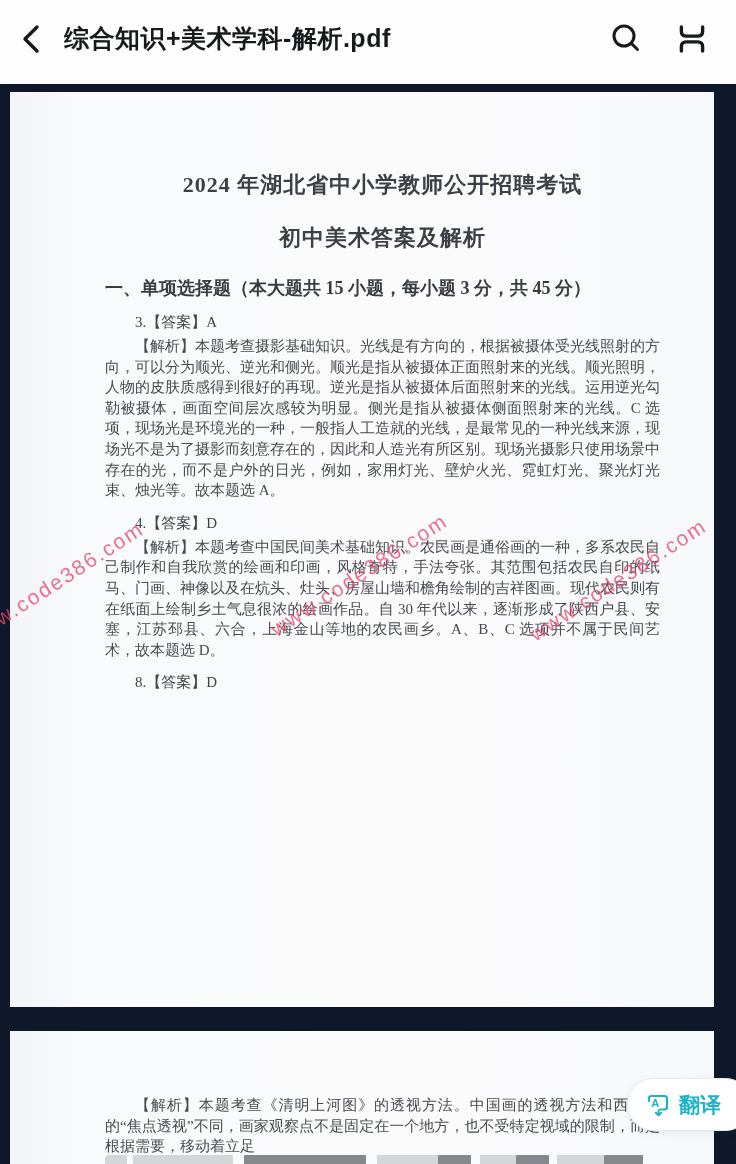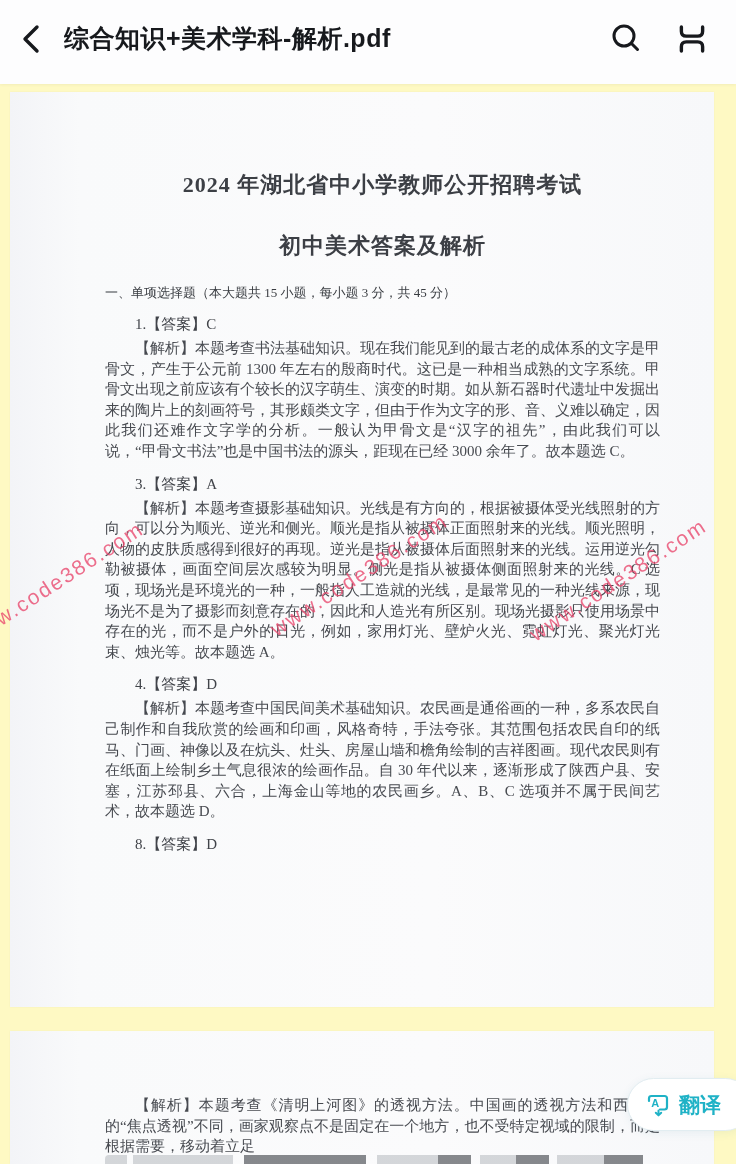--- a/index.html
+++ b/index.html
@@ -24,40 +24,40 @@
     white-space: nowrap; overflow: hidden; text-overflow: ellipsis;
     letter-spacing: 0.5px;
   }
   .appbar-actions { display: flex; align-items: center; gap: 30px; }
   .icon-btn { width: 36px; height: 36px; display: flex; align-items: center; justify-content: center; cursor: pointer; }
 
   
   .doc-scroll {
     position: relative;
     height: 1080px; overflow: hidden;
-    background: #fef9c3;
+    background: #0f172a;
   }
   .page {
     position: relative;
     margin: 0 22px 0 10px;
     background: linear-gradient(90deg, #f3f4f7 0%, #f9fafb 10%, #fbfbfc 60%, #f7f8fa 100%);
     box-shadow: 0 0 2px rgba(0,0,0,0.04);
     font-family: "Liberation Serif", "DejaVu Serif", serif;
     color: #45484e;
     overflow: hidden;
   }
   .page-1 { margin-top: 8px; height: 915px; padding: 78px 54px 0 95px; }
   .page-2 { margin-top: 24px; height: 133px; padding: 64px 54px 0 95px; }
 
   .doc-title, .doc-subtitle {
     text-align: center; font-size: 22px; color: #3c3f45; letter-spacing: 1px;
   }
-  .doc-subtitle { margin-top: 31px; }
+  .doc-subtitle { margin-top: 23px; }
   .section-heading {
-    margin-top: 23px; font-size: 13px; font-weight: normal; color: #393c41;
+    margin-top: 23px; font-size: 18px; font-weight: bold; color: #393c41;
   }
   .ans-line {
     margin: 13px 0 4px; text-indent: 2em; font-size: 15px; color: #404349;
   }
   .exp-para {
     font-size: 15px; line-height: 20.6px; text-align: justify; text-indent: 2em;
     color: #474a50;
   }
 
   
@@ -133,24 +133,20 @@
 </header>
 
 <main class="doc-scroll">
 
   <section class="page page-1">
     <h1 class="doc-title">2024 年湖北省中小学教师公开招聘考试</h1>
     <h2 class="doc-subtitle">初中美术答案及解析</h2>
     <h3 class="section-heading">一、单项选择题（本大题共 15 小题，每小题 3 分，共 45 分）</h3>
 
     <div>
-      <p class="ans-line">1.【答案】C</p>
-      <p class="exp-para">【解析】本题考查书法基础知识。现在我们能见到的最古老的成体系的文字是甲骨文，产生于公元前 1300 年左右的殷商时代。这已是一种相当成熟的文字系统。甲骨文出现之前应该有个较长的汉字萌生、演变的时期。如从新石器时代遗址中发掘出来的陶片上的刻画符号，其形颇类文字，但由于作为文字的形、音、义难以确定，因此我们还难作文字学的分析。一般认为甲骨文是“汉字的祖先”，由此我们可以说，“甲骨文书法”也是中国书法的源头，距现在已经 3000 余年了。故本题选 C。</p>
-    </div>
-    <div>
       <p class="ans-line">3.【答案】A</p>
       <p class="exp-para">【解析】本题考查摄影基础知识。光线是有方向的，根据被摄体受光线照射的方向，可以分为顺光、逆光和侧光。顺光是指从被摄体正面照射来的光线。顺光照明，人物的皮肤质感得到很好的再现。逆光是指从被摄体后面照射来的光线。运用逆光勾勒被摄体，画面空间层次感较为明显。侧光是指从被摄体侧面照射来的光线。C 选项，现场光是环境光的一种，一般指人工造就的光线，是最常见的一种光线来源，现场光不是为了摄影而刻意存在的，因此和人造光有所区别。现场光摄影只使用场景中存在的光，而不是户外的日光，例如，家用灯光、壁炉火光、霓虹灯光、聚光灯光束、烛光等。故本题选 A。</p>
     </div>
     <div>
       <p class="ans-line">4.【答案】D</p>
       <p class="exp-para">【解析】本题考查中国民间美术基础知识。农民画是通俗画的一种，多系农民自己制作和自我欣赏的绘画和印画，风格奇特，手法夸张。其范围包括农民自印的纸马、门画、神像以及在炕头、灶头、房屋山墙和檐角绘制的吉祥图画。现代农民则有在纸面上绘制乡土气息很浓的绘画作品。自 30 年代以来，逐渐形成了陕西户县、安塞，江苏邳县、六合，上海金山等地的农民画乡。A、B、C 选项并不属于民间艺术，故本题选 D。</p>
     </div>
     <div>
       <p class="ans-line">8.【答案】D</p>
     </div>

